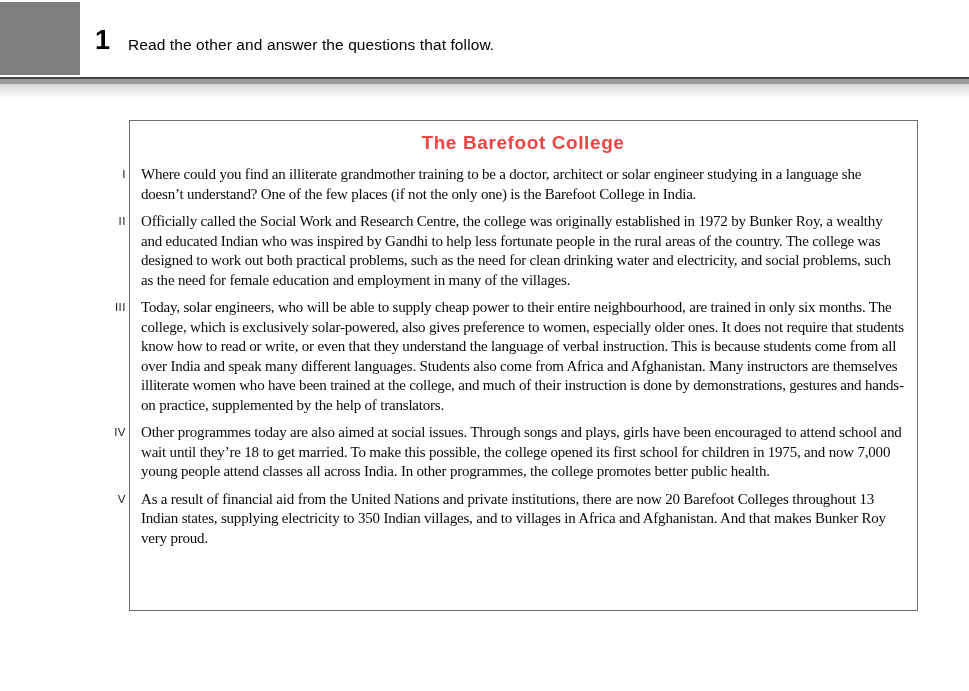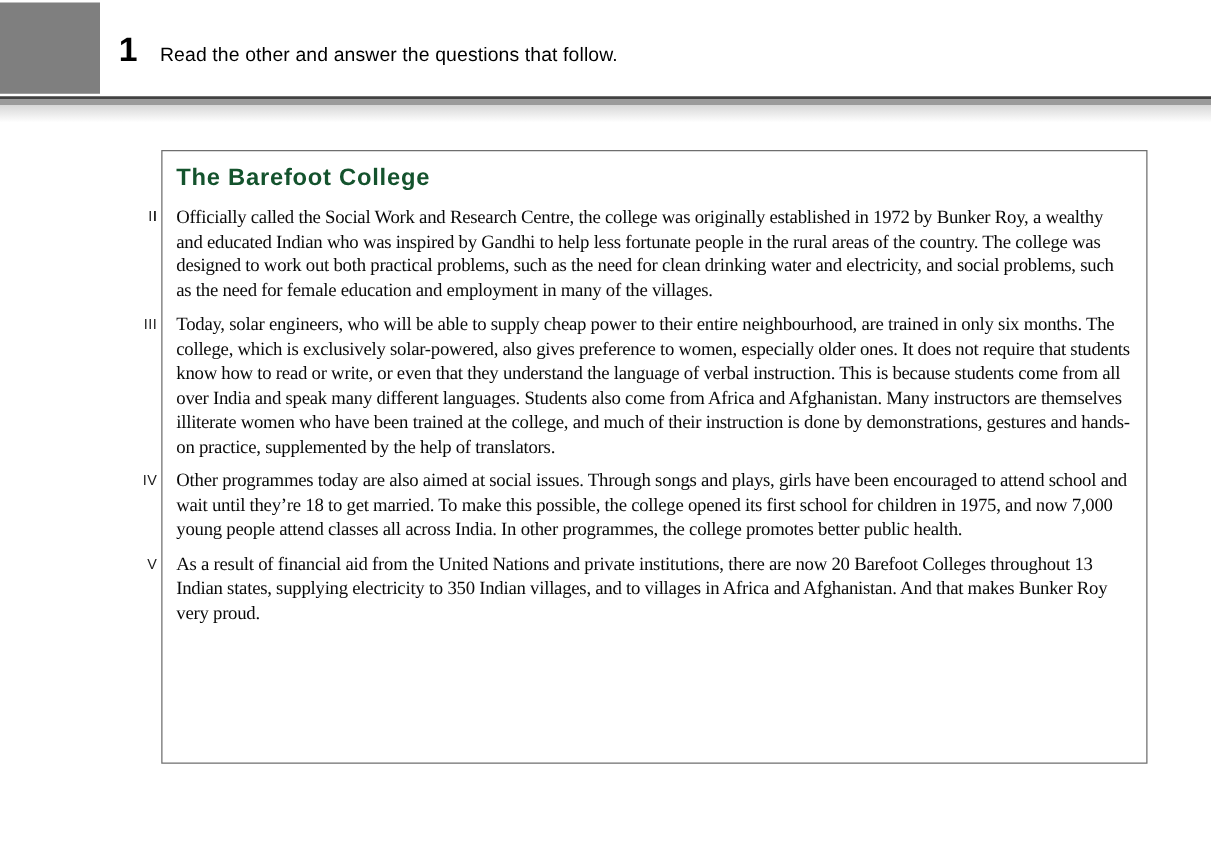--- a/index.html
+++ b/index.html
@@ -54,27 +54,27 @@
   
   .passage-box {
     position: absolute;
     left: 129px; top: 120px;
     width: 789px; height: 491px;
     border: 1px solid var(--box-border, #6e6e6e);
     background: #ffffff;
     padding: 10px 12px 0 11px;
   }
   .passage-title {
-    text-align: left;
+    text-align: center;
     font-family: "Liberation Sans", sans-serif;
     font-size: 19px;
     font-weight: bold;
     letter-spacing: 0.6px;
     margin: 1px 0 11px 0;
-    color: #14532d;
+    color: #ef4444;
   }
   .para {
     position: relative;
     font-family: "Liberation Serif", serif;
     font-size: 15px;
     line-height: 19.5px;
     letter-spacing: -0.2px;
     color: #0a0a0a;
     margin-bottom: 8px;
   }
@@ -100,20 +100,21 @@
 <div class="exercise-instruction">Read the other and answer the questions that follow.</div>
 
 <div class="header-rule"></div>
 <div class="header-rule-shadow"></div>
 
 <div class="passage-box">
   <div class="passage-title">The Barefoot College</div>
 
   <div class="para">
     <span class="para-numeral">I</span>
+    <span>Where could you find an illiterate grandmother training to be a doctor, architect or solar engineer studying in a language she doesn’t understand? One of the few places (if not the only one) is the Barefoot College in India.</span>
   </div>
 
   <div class="para">
     <span class="para-numeral">II</span>
     <span>Officially called the Social Work and Research Centre, the college was originally established in 1972 by Bunker Roy, a wealthy and educated Indian who was inspired by Gandhi to help less fortunate people in the rural areas of the country. The college was designed to work out both practical problems, such as the need for clean drinking water and electricity, and social problems, such as the need for female education and employment in many of the villages.</span>
   </div>
 
   <div class="para">
     <span class="para-numeral">III</span>
     <span>Today, solar engineers, who will be able to supply cheap power to their entire neighbourhood, are trained in only six months. The college, which is exclusively solar-powered, also gives preference to women, especially older ones. It does not require that students know how to read or write, or even that they understand the language of verbal instruction. This is because students come from all over India and speak many different languages. Students also come from Africa and Afghanistan. Many instructors are themselves illiterate women who have been trained at the college, and much of their instruction is done by demonstrations, gestures and hands-on practice, supplemented by the help of translators.</span>

